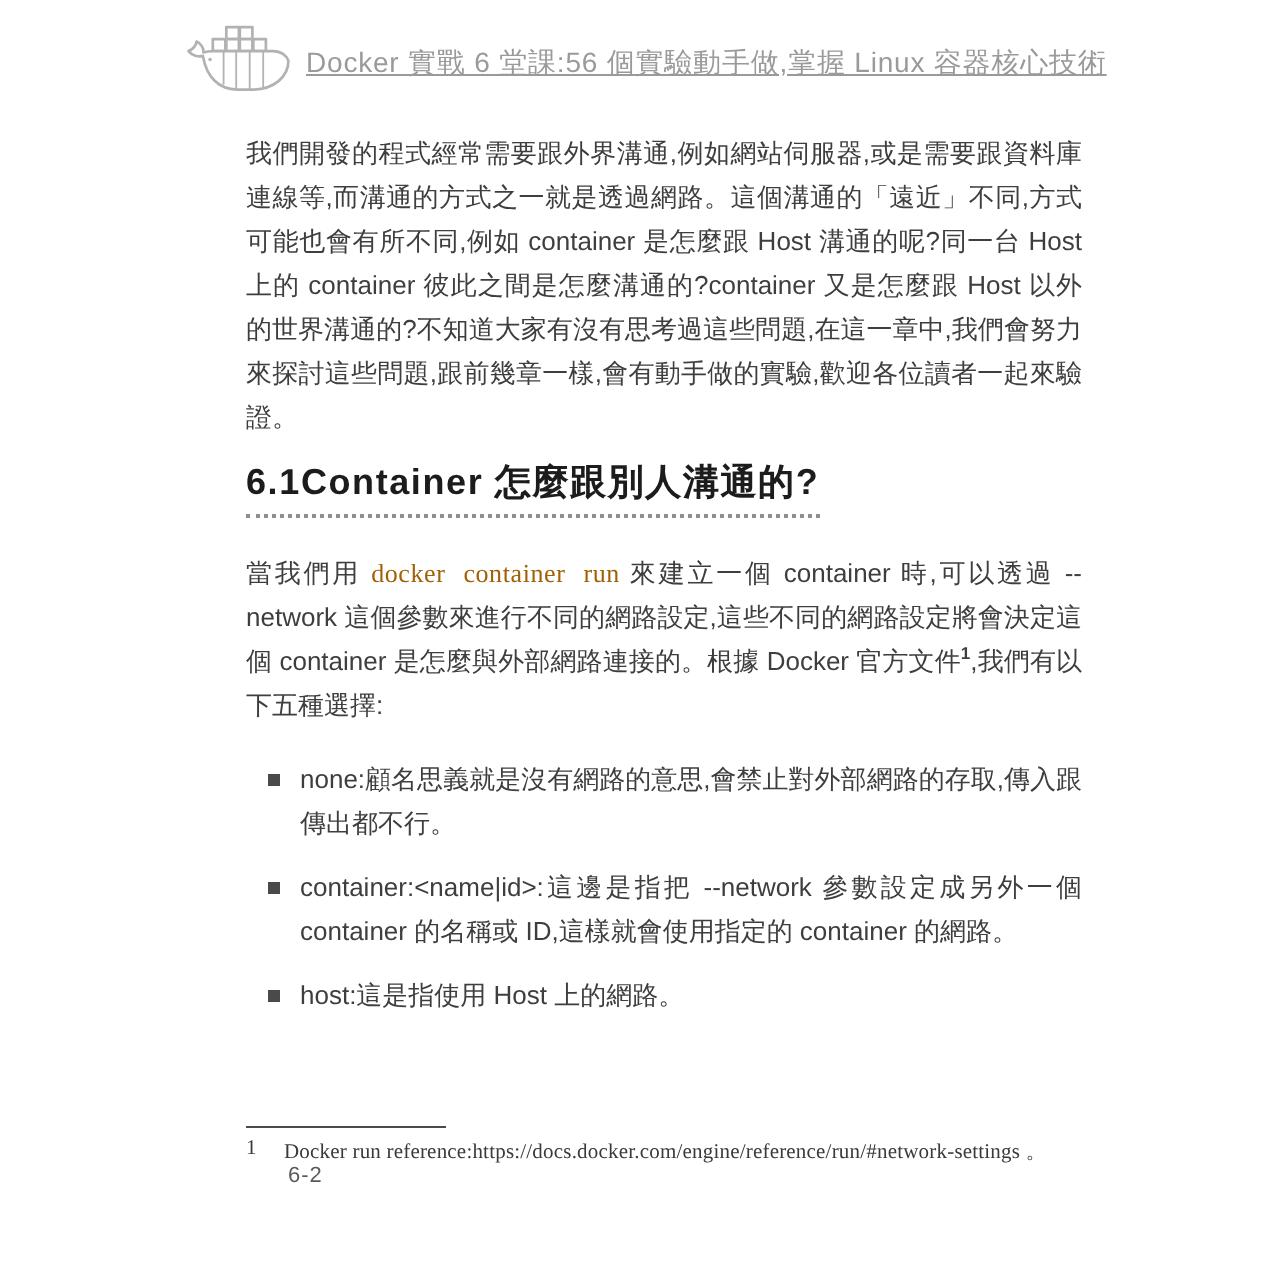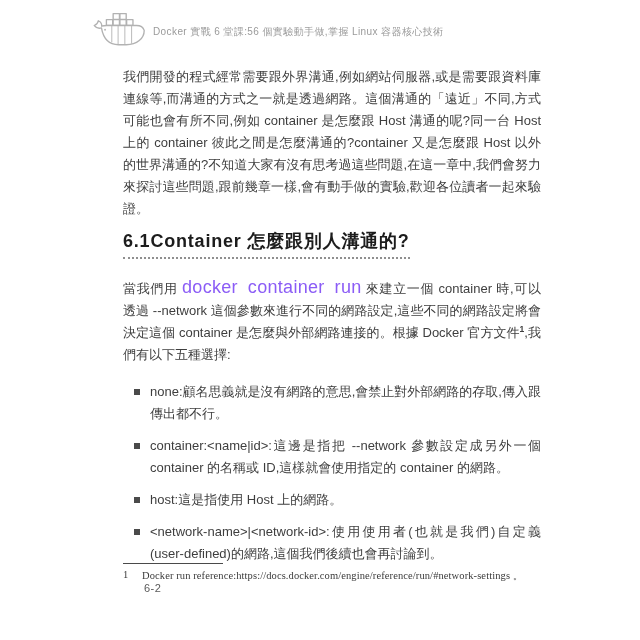--- a/index.html
+++ b/index.html
@@ -14,24 +14,25 @@
   .page { position: absolute; inset: 0; background: #fff; }
 
   
   .book-header {
     position: absolute;
     left: 92px; top: 12px;
     display: flex; align-items: center; gap: 7px;
   }
   .book-header svg { display: block; }
   .book-title {
-    font-size: 10px;
+    font-size: 14px;
     color: #9a9a9a;
     letter-spacing: 0.4px;
     white-space: nowrap;
+    text-decoration: underline;
   }
 
   
   .content {
     position: absolute;
     left: 123px; top: 66px; width: 418px;
     font-size: 13px;
     line-height: 22px;
     text-align: justify;
     color: #3e3e3e;
@@ -49,25 +50,25 @@
     color: #1c1c1c;
     letter-spacing: 0.8px;
     line-height: 24px;
     padding-bottom: 4px;
     border-bottom: 2px dotted #8f8f8f;
   }
   .section-number { }
 
   .para2 { margin-top: 17px; }
   .inline-code {
-    font-family: Liberation Sans, sans-serif;
-    font-size: 18px;
+    font-family: Liberation Serif, serif;
+    font-size: 13px;
     letter-spacing: 0.3px;
     word-spacing: 4px;
-    color: #8b5cf6;
+    color: #a16207;
   }
   .footnote-ref {
     font-size: 8.5px;
     font-weight: bold;
     vertical-align: super;
     line-height: 0;
   }
 
   .bullet-list {
     list-style: none;
@@ -147,21 +148,20 @@
     <div class="section-heading">
       <span class="head-inner"><span class="section-number">6.1</span><span>Container 怎麼跟別人溝通的?</span></span>
     </div>
 
     <p class="para para2"><span>當我們用 </span><span class="inline-code">docker container run</span><span> 來建立一個 container 時,可以透過 --network 這個參數來進行不同的網路設定,這些不同的網路設定將會決定這個 container 是怎麼與外部網路連接的。根據 Docker 官方文件</span><span class="footnote-ref">1</span><span>,我們有以下五種選擇:</span></p>
 
     <ul class="bullet-list">
       <li>none:顧名思義就是沒有網路的意思,會禁止對外部網路的存取,傳入跟傳出都不行。</li>
       <li>container:&lt;name|id&gt;:這邊是指把 --network 參數設定成另外一個 container 的名稱或 ID,這樣就會使用指定的 container 的網路。</li>
       <li>host:這是指使用 Host 上的網路。</li>
-      <li>&lt;network-name&gt;|&lt;network-id&gt;:使用使用者(也就是我們)自定義(user-defined)的網路,這個我們後續也會再討論到。</li>
     </ul>
 
   </div>
 
   <div class="footnote">
     <div class="footnote-rule"></div>
     <div class="footnote-line">
       <span class="footnote-number">1</span>
       <span class="footnote-text">Docker run reference:https://docs.docker.com/engine/reference/run/#network-settings 。</span>
     </div>

